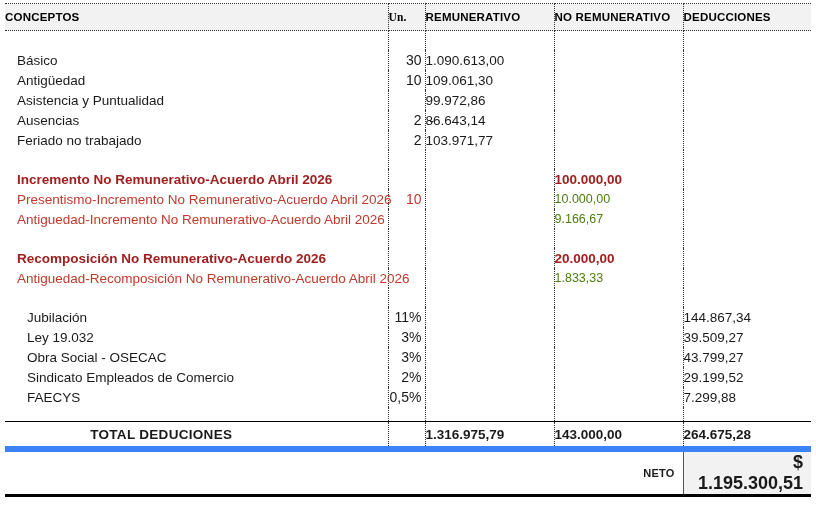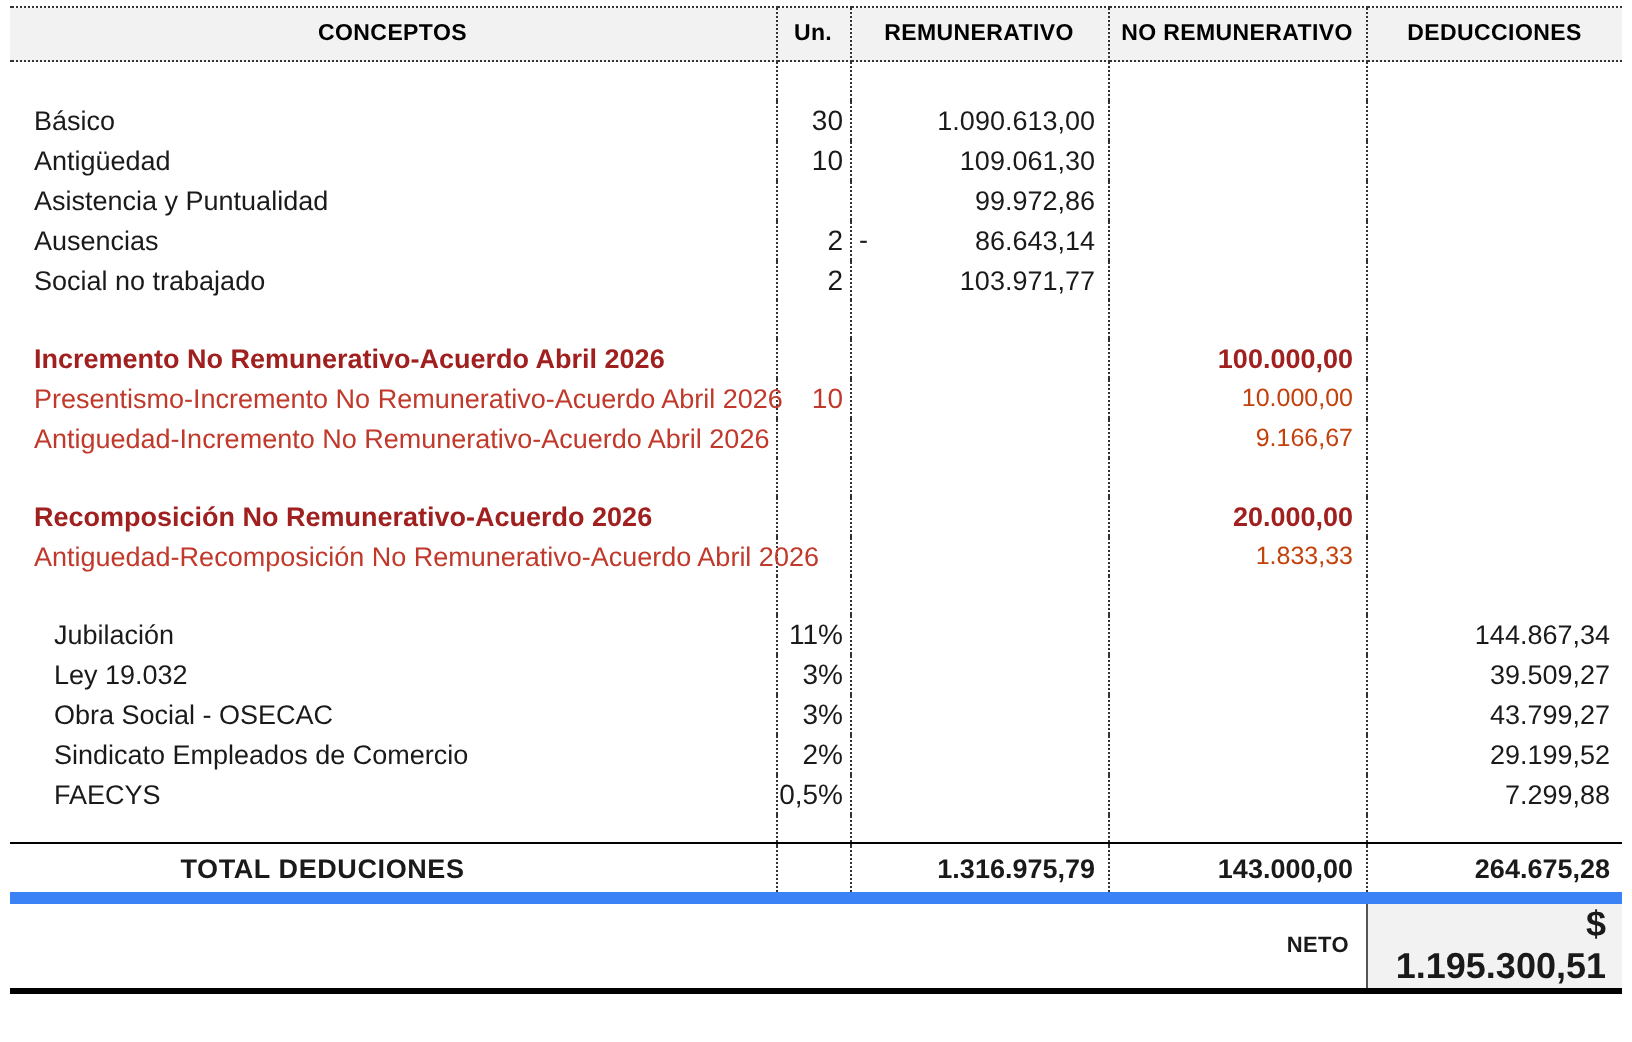--- a/index.html
+++ b/index.html
@@ -46,31 +46,32 @@
     font-weight: normal;
   }
   td:last-child, th:last-child { border-right: none; }
 
   
   tr.header-row th {
     background: #f2f2f2;
     border-top: 1px dotted #333;
     border-bottom: 1px dotted #333;
     height: 26px;
-    text-align: center;
+    text-align: left;
     font-size: 11.5px;
     font-weight: bold;
     letter-spacing: .2px;
     color: #000;
   }
   th.h-concept { font-size: 13px; letter-spacing: .3px; }
   th.h-un {
     font-size: 16px;
     font-weight: bold;
     letter-spacing: 0;
+    font-family: Liberation Serif, serif;
   }
 
   
   tr.data-row td { height: 20px; }
   tr.spacer-row td { height: 19px; }
 
   td.c-concept-cell {
     text-align: left;
     padding-left: 12px;
     font-size: 13.5px;
@@ -78,21 +79,20 @@
   }
   td.c-concept-cell.indent { padding-left: 22px; }
 
   td.c-un-cell {
     text-align: right;
     padding-right: 3px;
     font-size: 14px;
     margin-top: 44px;
   }
   td.num {
-    text-align: right;
     padding-right: 6px;
     font-size: 13.5px;
     white-space: nowrap;
   }
   td.num.rem-col { position: relative; }
 
   
   .neg-sign {
     position: absolute;
     left: 4px;
@@ -110,21 +110,21 @@
   .acc-sub {
     color: #C0392B;
     font-size: 12px;
     margin-top: 44px;
   }
   td.red-num-bold {
     color: #A02020;
     font-weight: bold;
   }
   td.red-num {
-    color: #c2410c;
+    color: #4d7c0f;
     font-size: 12.5px;
   }
   td.red-un {
     color: #C0392B;
   }
   .struck {
     color: #C0392B;
     text-decoration: line-through;
     font-size: 13px;
   }
@@ -222,21 +222,21 @@
         <td class="num"></td>
       </tr>
       <tr class="data-row">
         <td class="c-concept-cell">Ausencias</td>
         <td class="c-un-cell">2</td>
         <td class="num rem-col"><span class="neg-sign">-</span><span>86.643,14</span></td>
         <td class="num"></td>
         <td class="num"></td>
       </tr>
       <tr class="data-row">
-        <td class="c-concept-cell">Social no trabajado</td>
+        <td class="c-concept-cell">Feriado no trabajado</td>
         <td class="c-un-cell">2</td>
         <td class="num rem-col">103.971,77</td>
         <td class="num"></td>
         <td class="num"></td>
       </tr>
 
       <tr class="spacer-row">
         <td></td>
           <td></td>
         <td></td>

